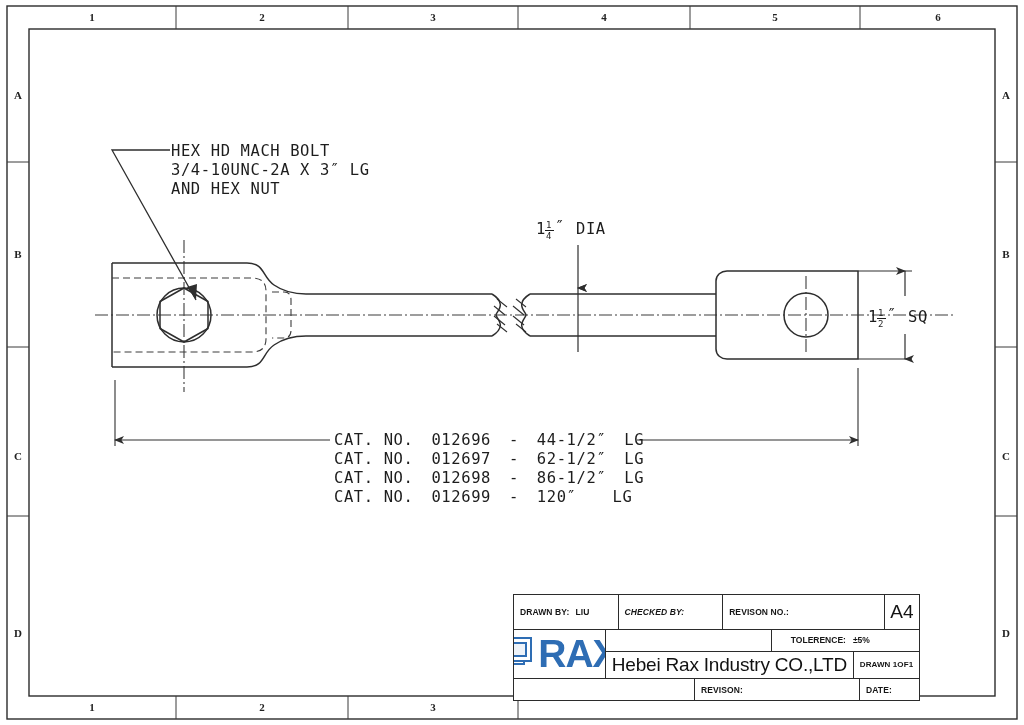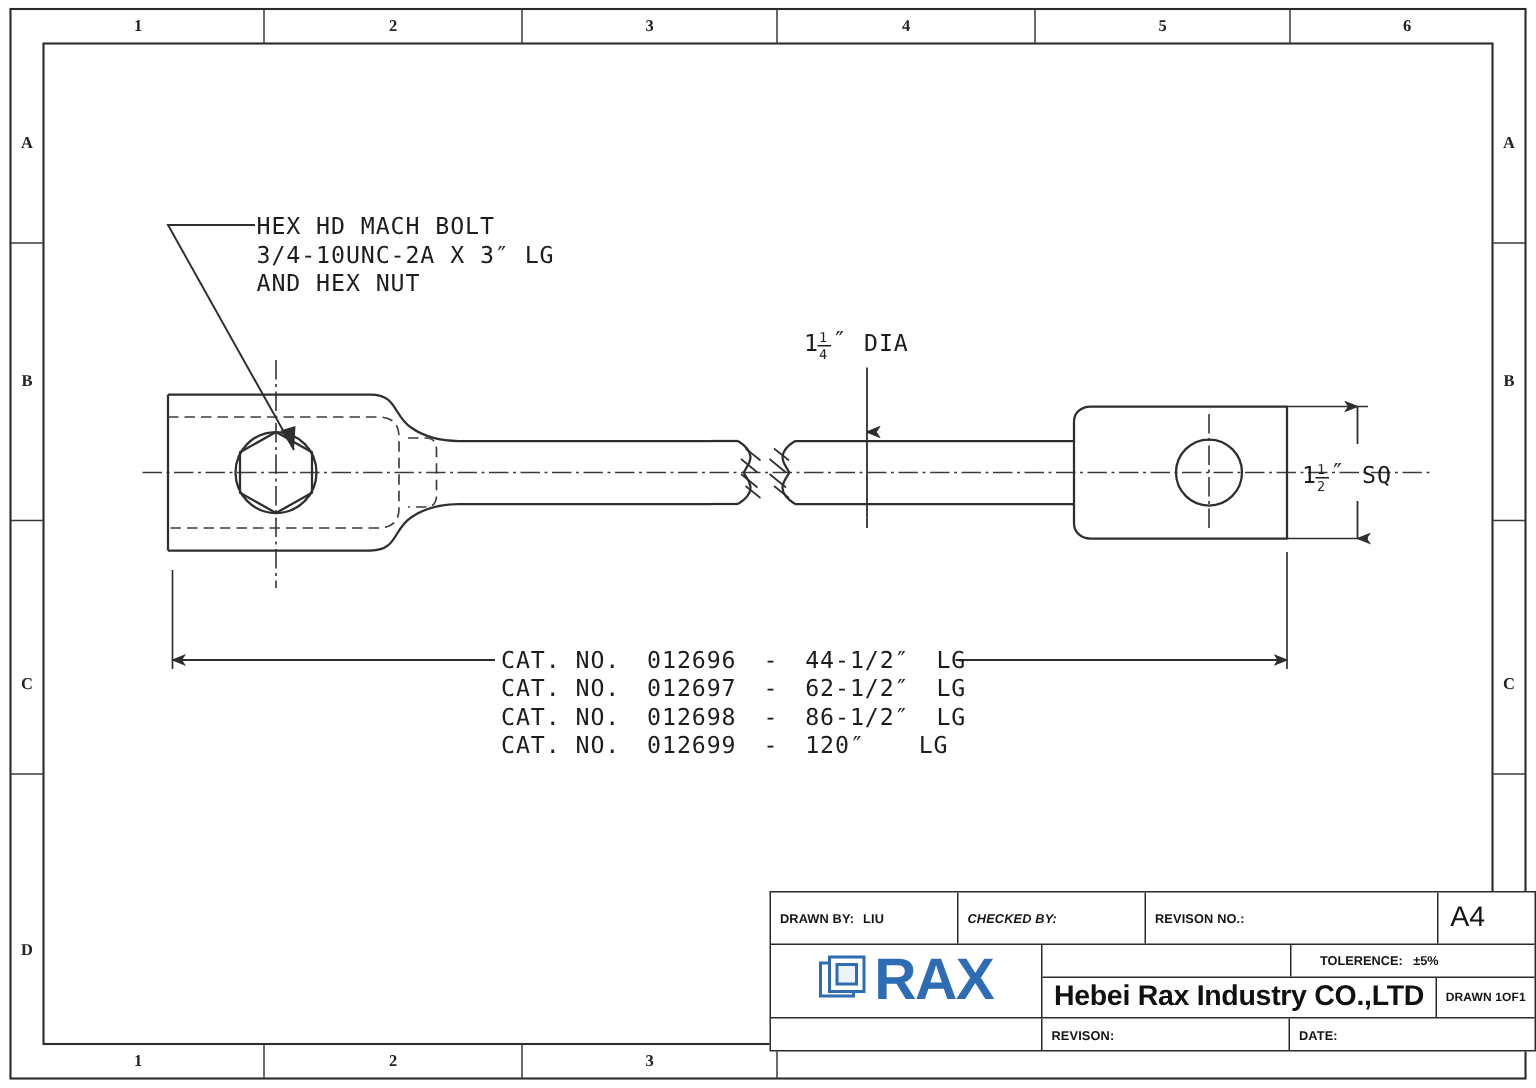--- a/index.html
+++ b/index.html
@@ -106,21 +106,21 @@
   }
   .frac-bar {
     stroke: #1d1d1d;
     stroke-width: 1;
   }
   
   #titleblock {
     position: absolute;
     left: 513px;
     top: 594px;
-    width: 511px;
+    width: 407px;
     height: 107px;
     border: 1.4px solid #2b2b2b;
     box-sizing: border-box;
     background: #ffffff;
     display: flex;
     flex-direction: column;
   }
   .tb-row {
     display: flex;
     box-sizing: border-box;
@@ -183,21 +183,21 @@
   }
   .tb-company-row {
     flex: 1;
     display: flex;
     box-sizing: border-box;
   }
   .c-company {
     flex: 1;
     justify-content: center;
     font-size: 19px;
-    font-weight: bold;
+    font-weight: normal;
     letter-spacing: -0.2px;
     color: #111111;
   }
   .c-sheet {
     width: 66px;
     border-left: 1.2px solid #2b2b2b;
     font-size: 8px;
     justify-content: center;
   }
   .c-rev-blank { width: 180px; }

